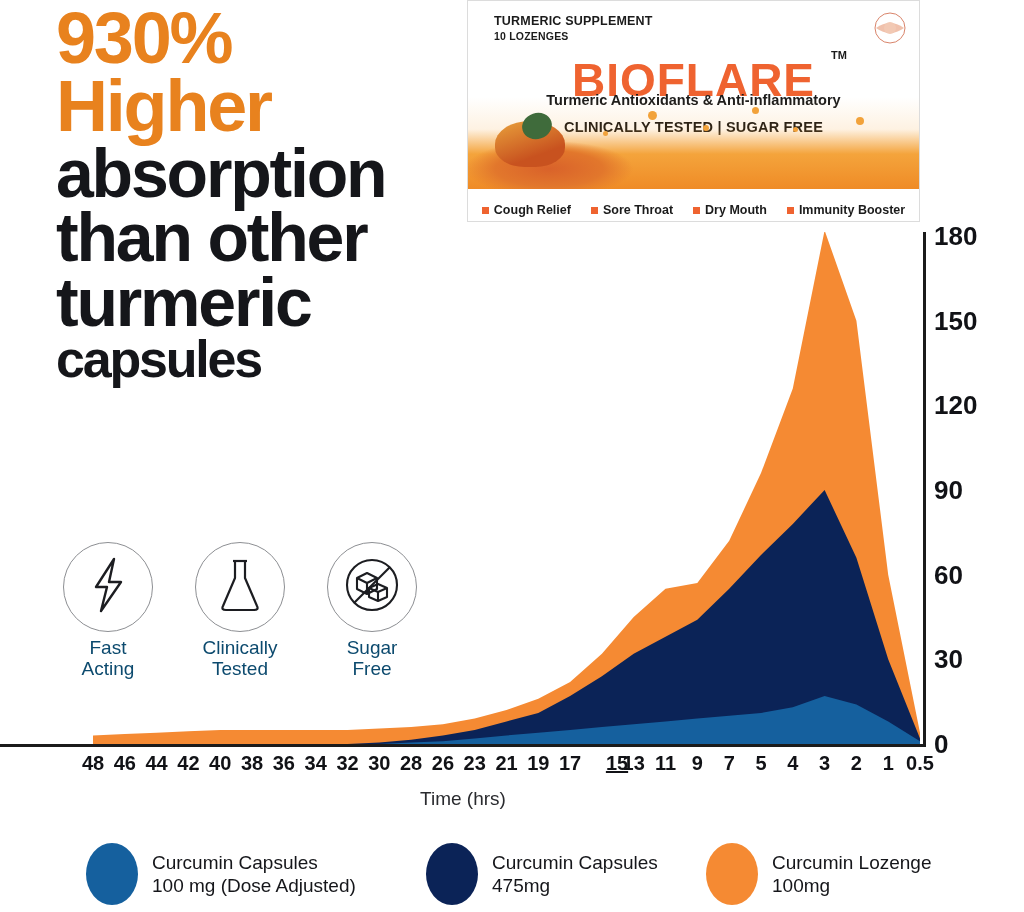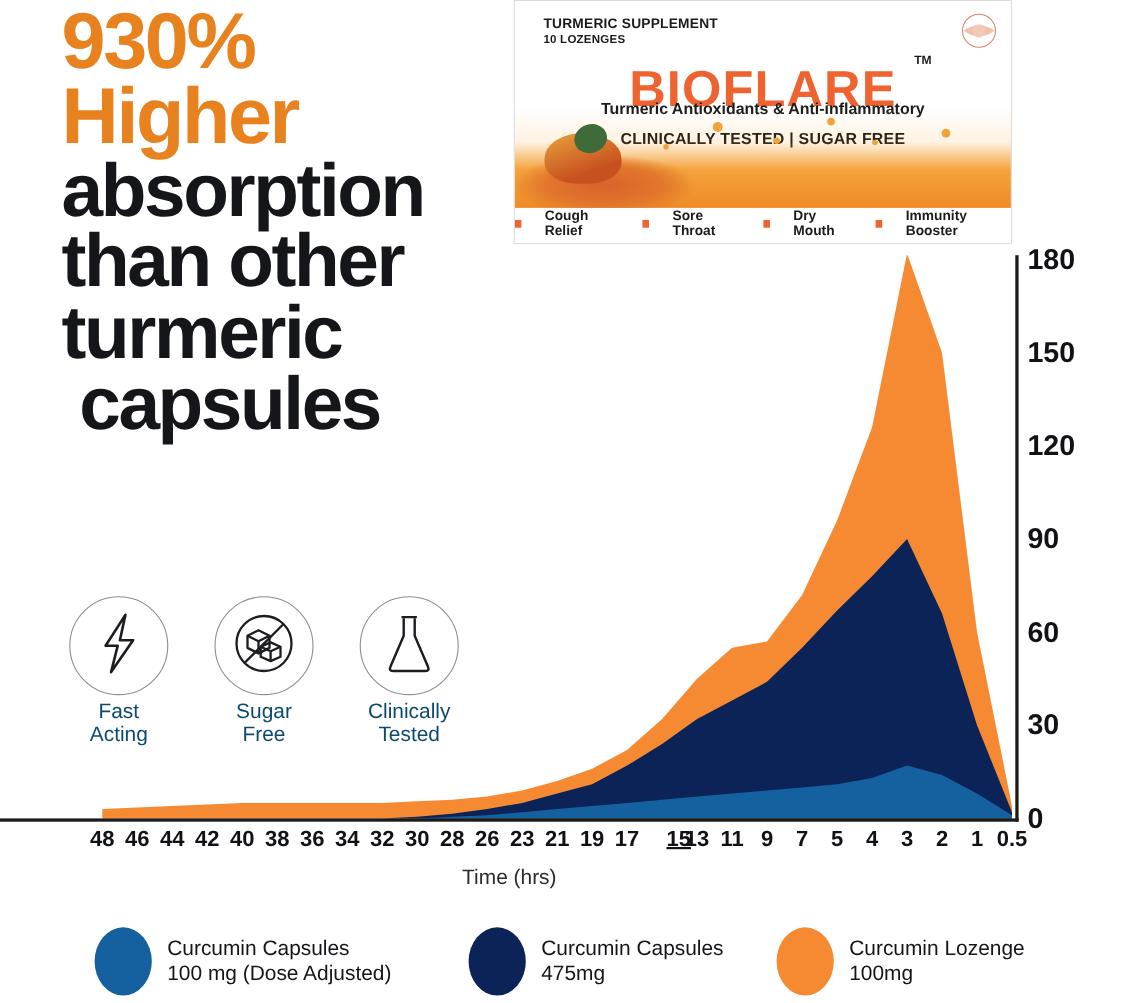--- a/index.html
+++ b/index.html
@@ -25,21 +25,21 @@
     font-weight: 700;
     font-size: 68px;
     line-height: 0.95;
     letter-spacing: -2.2px;
     color: #15161a;
     white-space: nowrap;
   }
   .headline .line.accent { color: #e8821e; }
   .headline .line.l1 { font-size: 72px; }
   .headline .line.l2 { font-size: 72px; }
-  .headline .line.l5 { font-size: 68px; margin-left: 16px; }
+  .headline .line.l5 { font-size: 52px; }
 
   
   .features {
     position: absolute;
     left: 58px; top: 542px;
     display: flex;
     gap: 32px;
   }
   .feature { width: 100px; text-align: center; }
   .feature .ring {
@@ -123,21 +123,21 @@
   .pb-dots { position: absolute; inset: 0; }
   .pb-dots i {
     position: absolute; display: block;
     background: #f2a23a; border-radius: 50%;
   }
   .pb-benefits {
     position: absolute; left: 0; right: 0; bottom: 4px;
     display: flex; justify-content: center; gap: 20px;
     font-size: 12.5px; font-weight: 700; color: #1b1b1b;
   }
-  .pb-benefits .b { display: flex; align-items: center; gap: 21px; }
+  .pb-benefits .b { display: flex; align-items: center; gap: 5px; }
   .pb-benefits .sq {
     width: 7px; height: 7px; background: #ef6330; display: inline-block;
   }
   .pb-badge {
     position: absolute; right: 8px; top: 6px;
     width: 42px; height: 42px; border-radius: 50%;
     display: flex; align-items: center; justify-content: center;
   }
 
   
@@ -232,50 +232,50 @@
     <div class="feature">
       <div class="ring">
         <span>
           <svg width="46" height="58" viewBox="0 0 46 58" fill="none" stroke="#1c1d21" stroke-width="2.4" stroke-linejoin="round">
             <path d="M29 3 L11 31 L22 31 L16 55 L36 26 L24 26 Z"></path>
           </svg>
         </span>
       </div>
       <div class="flabel">Fast
 Acting</div>
+    </div>
+
+    <div class="feature">
+      <div class="ring">
+        <span>
+          <svg width="46" height="58" viewBox="0 0 46 58" fill="none" stroke="#1c1d21" stroke-width="2.2" stroke-linejoin="round">
+            <path d="M16 5 L30 5"></path>
+            <path d="M18 6 L18 22 L6 50 Q4 54 9 54 L37 54 Q42 54 40 50 L28 22 L28 6"></path>
+          </svg>
+        </span>
+      </div>
+      <div class="flabel">Clinically
+Tested</div>
     </div>
 
     <div class="feature">
       <div class="ring">
         <span>
           <svg width="62" height="62" viewBox="0 0 62 62" fill="none" stroke="#1c1d21" stroke-width="2.1" stroke-linejoin="round">
             <circle cx="31" cy="31" r="25"></circle>
             <line x1="13" y1="49" x2="49" y2="13"></line>
             <path d="M16 24 L26 19 L36 24 L36 35 L26 40 L16 35 Z"></path>
             <path d="M16 24 L26 29 L36 24 M26 29 L26 40"></path>
             <path d="M28 34 L37 30 L46 34 L46 43 L37 47 L28 43 Z"></path>
             <path d="M28 34 L37 38 L46 34 M37 38 L37 47"></path>
           </svg>
         </span>
       </div>
       <div class="flabel">Sugar
 Free</div>
-    </div>
-
-    <div class="feature">
-      <div class="ring">
-        <span>
-          <svg width="46" height="58" viewBox="0 0 46 58" fill="none" stroke="#1c1d21" stroke-width="2.2" stroke-linejoin="round">
-            <path d="M16 5 L30 5"></path>
-            <path d="M18 6 L18 22 L6 50 Q4 54 9 54 L37 54 Q42 54 40 50 L28 22 L28 6"></path>
-          </svg>
-        </span>
-      </div>
-      <div class="flabel">Clinically
-Tested</div>
     </div>
 
   </div>
 
   <div class="product-box">
     <div class="pb-kicker">TURMERIC SUPPLEMENT</div>
     <div class="pb-sub">10 LOZENGES</div>
     <div class="pb-brand">BIOFLARE</div>
     <div class="pb-tm">TM</div>
     <div class="pb-tagline">Turmeric Antioxidants &amp; Anti-inflammatory</div>

